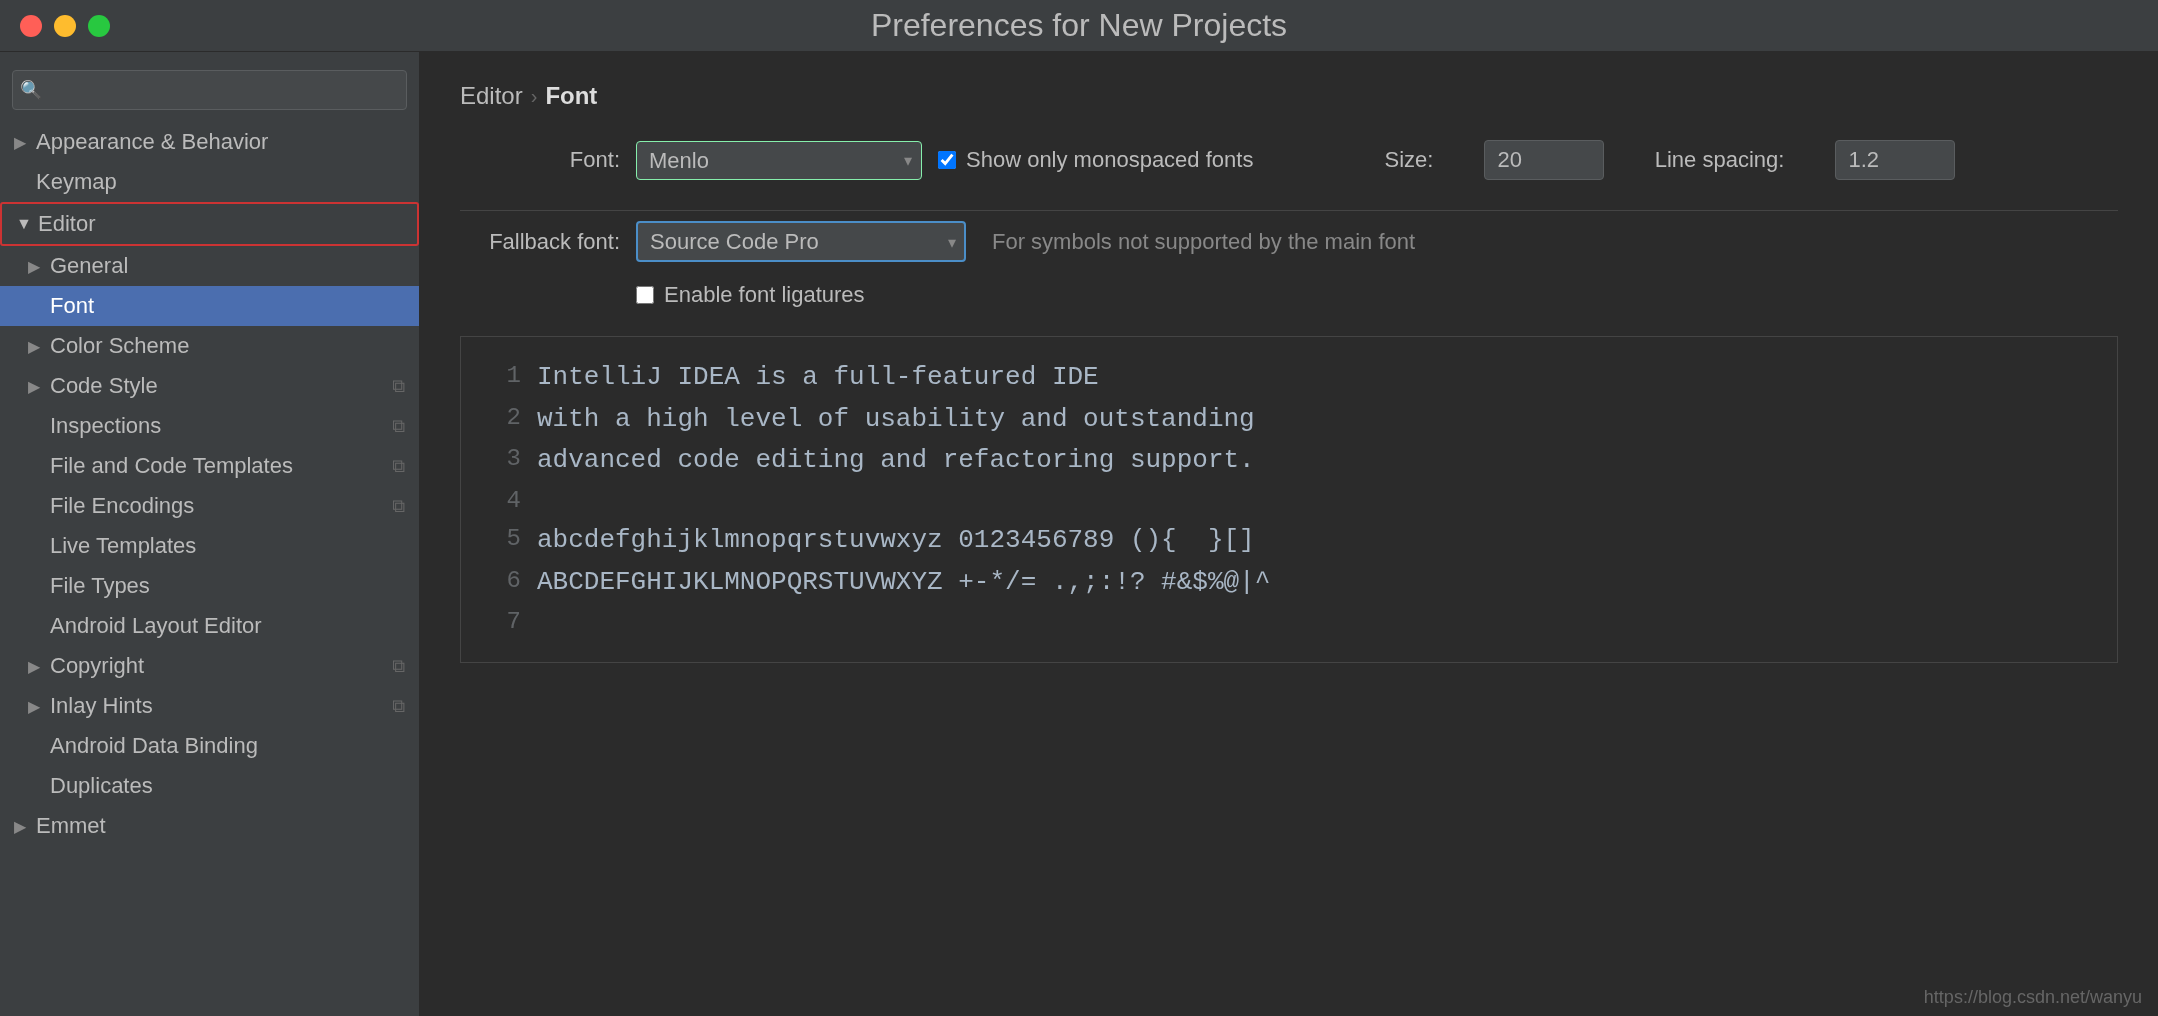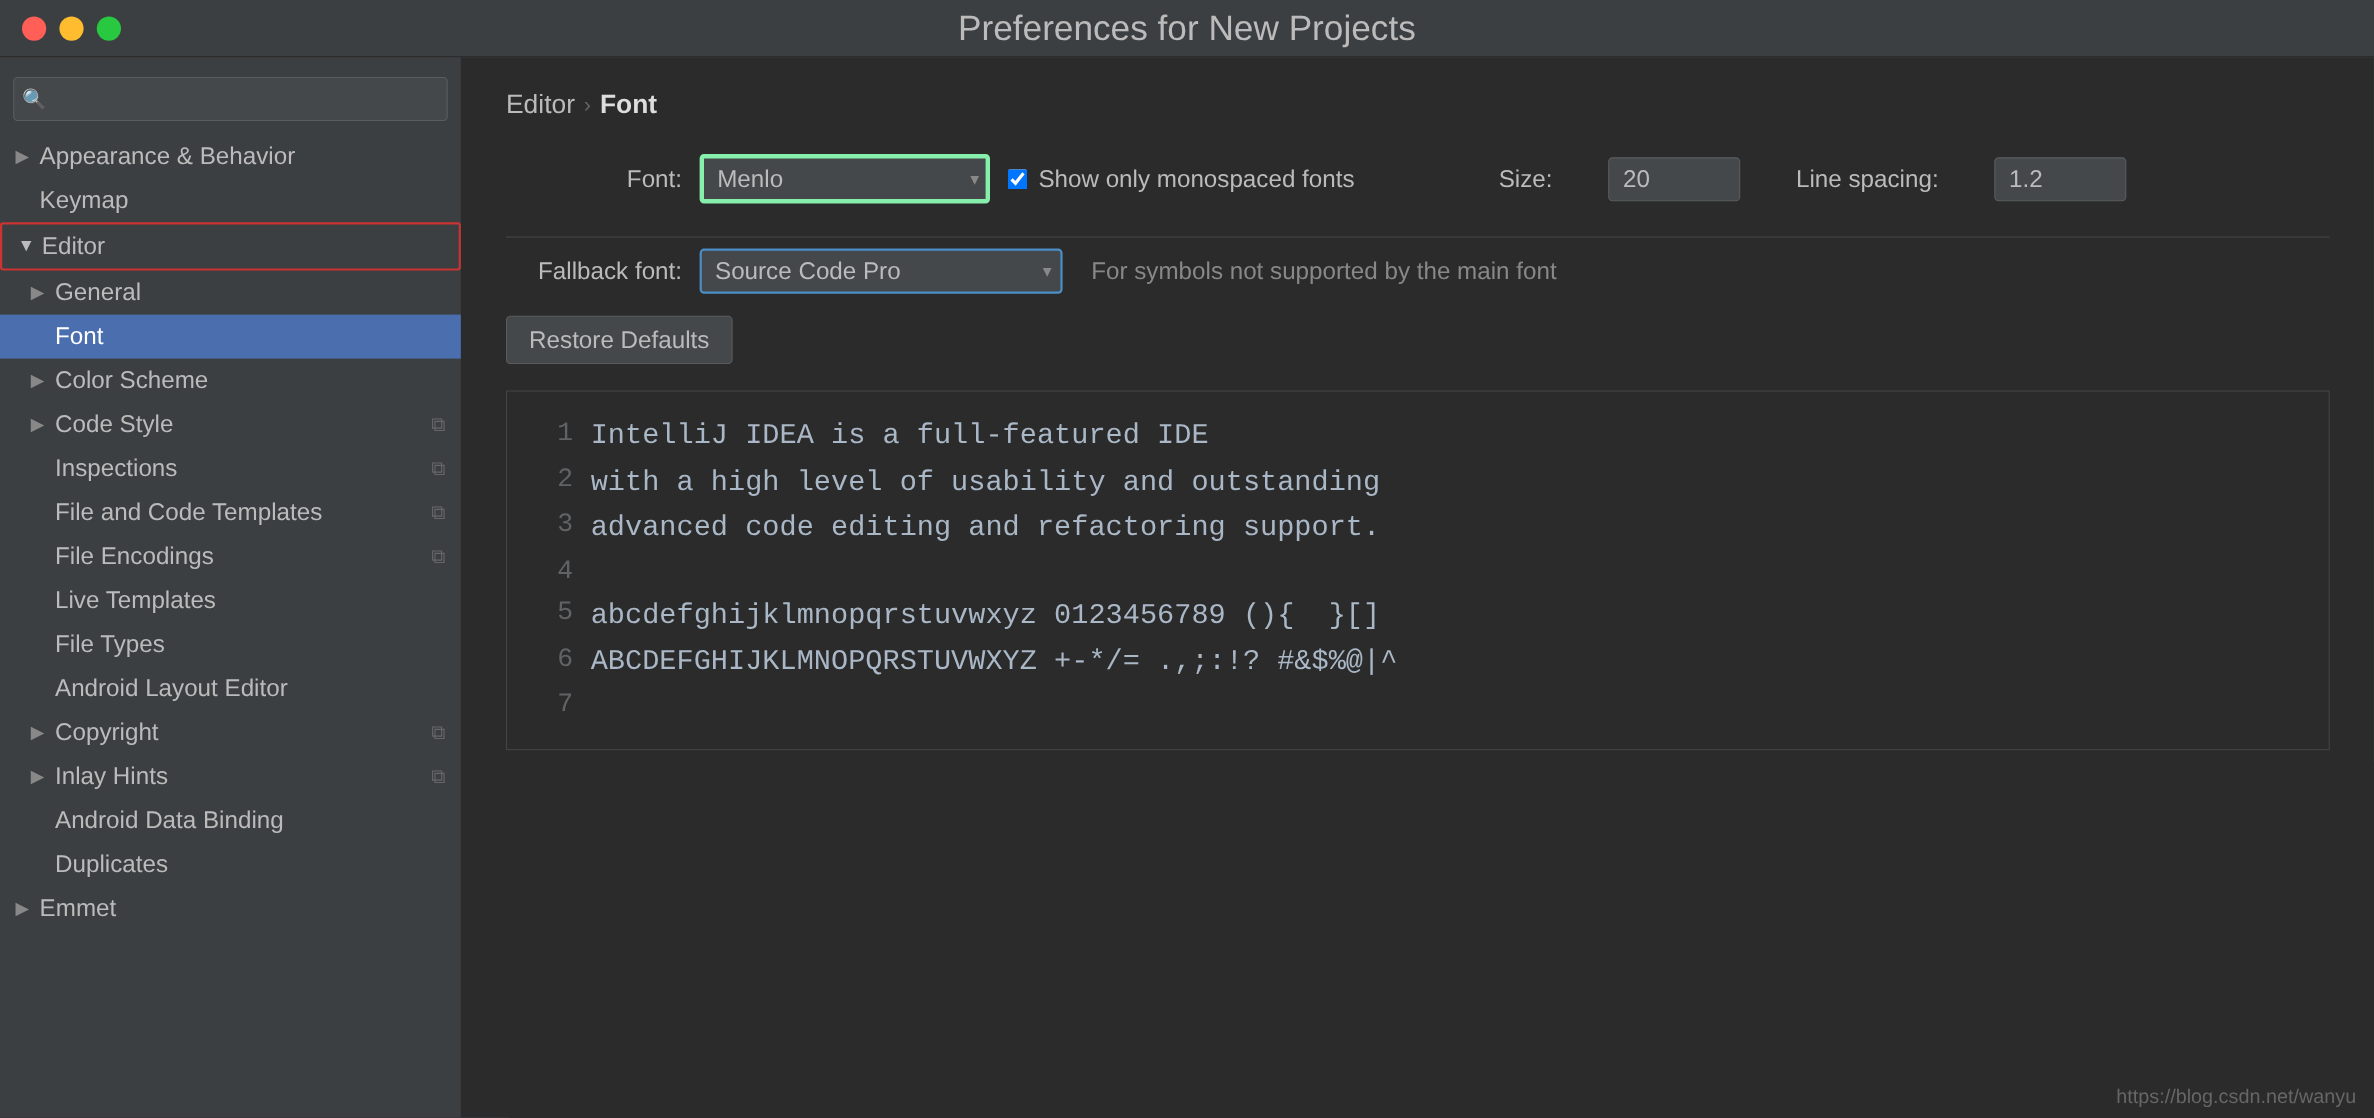--- a/index.html
+++ b/index.html
@@ -143,29 +143,29 @@
     }
     .form-label {
       font-size: 22px;
       color: #bbbbbb;
       width: 160px;
       text-align: right;
       flex-shrink: 0;
     }
     .form-select {
       background: #45484a;
-      border: 4px solid #86efac;
+      border: 1px solid #86efac;
       border-radius: 4px;
       color: #bbbbbb;
       padding: 6px 32px 6px 12px;
       font-size: 22px;
       outline: none;
       appearance: none;
       -webkit-appearance: none;
-      width: 264px;
+      width: 286px;
       cursor: pointer;
     }
     .form-select.fallback-select {
       border-color: #4b8ec8;
       border-width: 2px;
       width: 330px;
     }
     .select-wrapper {
       position: relative;
       display: inline-block;
@@ -415,23 +415,26 @@
           <option>Menlo</option>
           <option>Courier New</option>
           <option>Monaco</option>
         </select>
         <span class="select-arrow">▾</span>
       </div>
       <span class="hint-text">For symbols not supported by the main font</span>
     </div>
 
     
-
-    
-    <button class="restore-btn">Restore Defaults</button>
+    <div class="checkbox-row" style="margin-bottom:28px; margin-left:176px;">
+      <input type="checkbox" class="form-checkbox" style="">
+      <span class="checkbox-label">Enable font ligatures</span>
+    </div>
+
+    
 
     
     <div class="preview-area" id="preview-area"><div class="preview-line"><span class="line-num">1</span><span class="line-content">IntelliJ IDEA is a full-featured IDE</span></div><div class="preview-line"><span class="line-num">2</span><span class="line-content">with a high level of usability and outstanding</span></div><div class="preview-line"><span class="line-num">3</span><span class="line-content">advanced code editing and refactoring support.</span></div><div class="preview-line"><span class="line-num">4</span><span class="line-content"></span></div><div class="preview-line"><span class="line-num">5</span><span class="line-content">abcdefghijklmnopqrstuvwxyz 0123456789 (){  }[]</span></div><div class="preview-line"><span class="line-num">6</span><span class="line-content">ABCDEFGHIJKLMNOPQRSTUVWXYZ +-*/= .,;:!? #&amp;$%@|^</span></div><div class="preview-line"><span class="line-num">7</span><span class="line-content"></span></div></div>
 
   </div>
 </div>
 
 <div class="watermark">https://blog.csdn.net/wanyu</div>
 
 </body></html>

